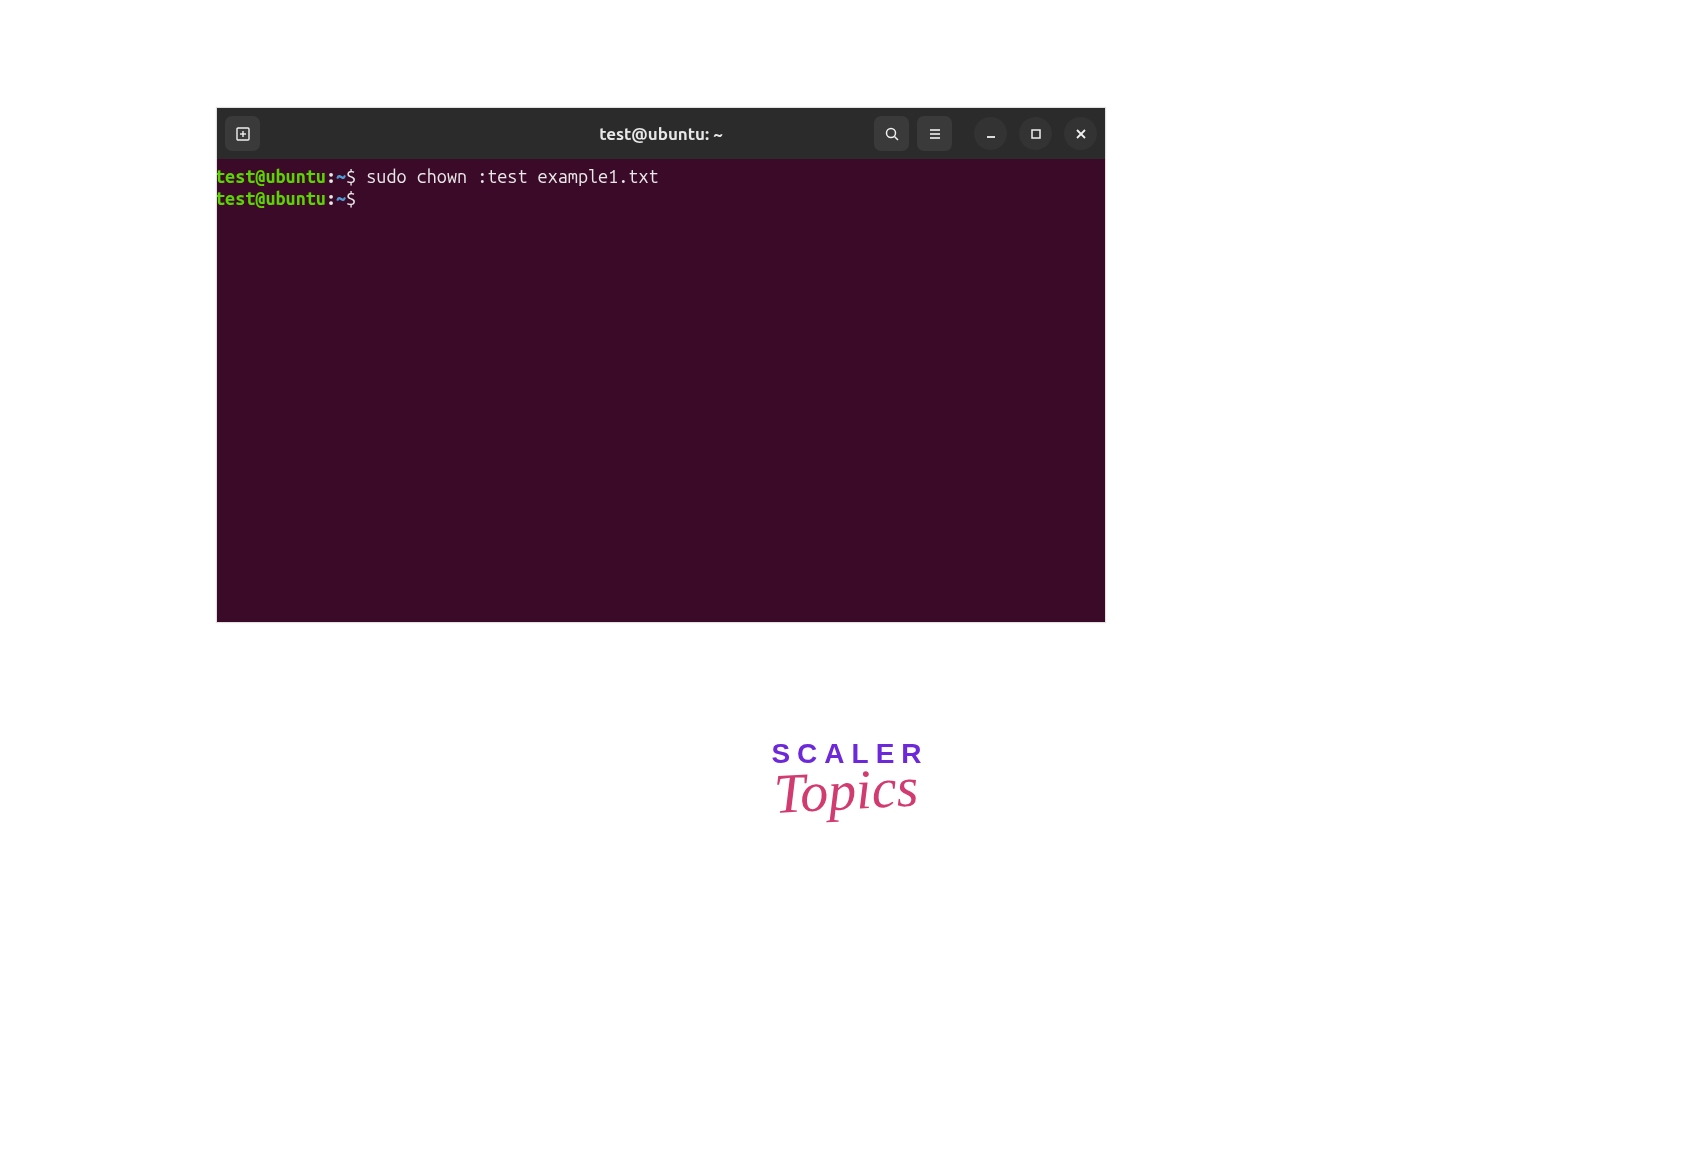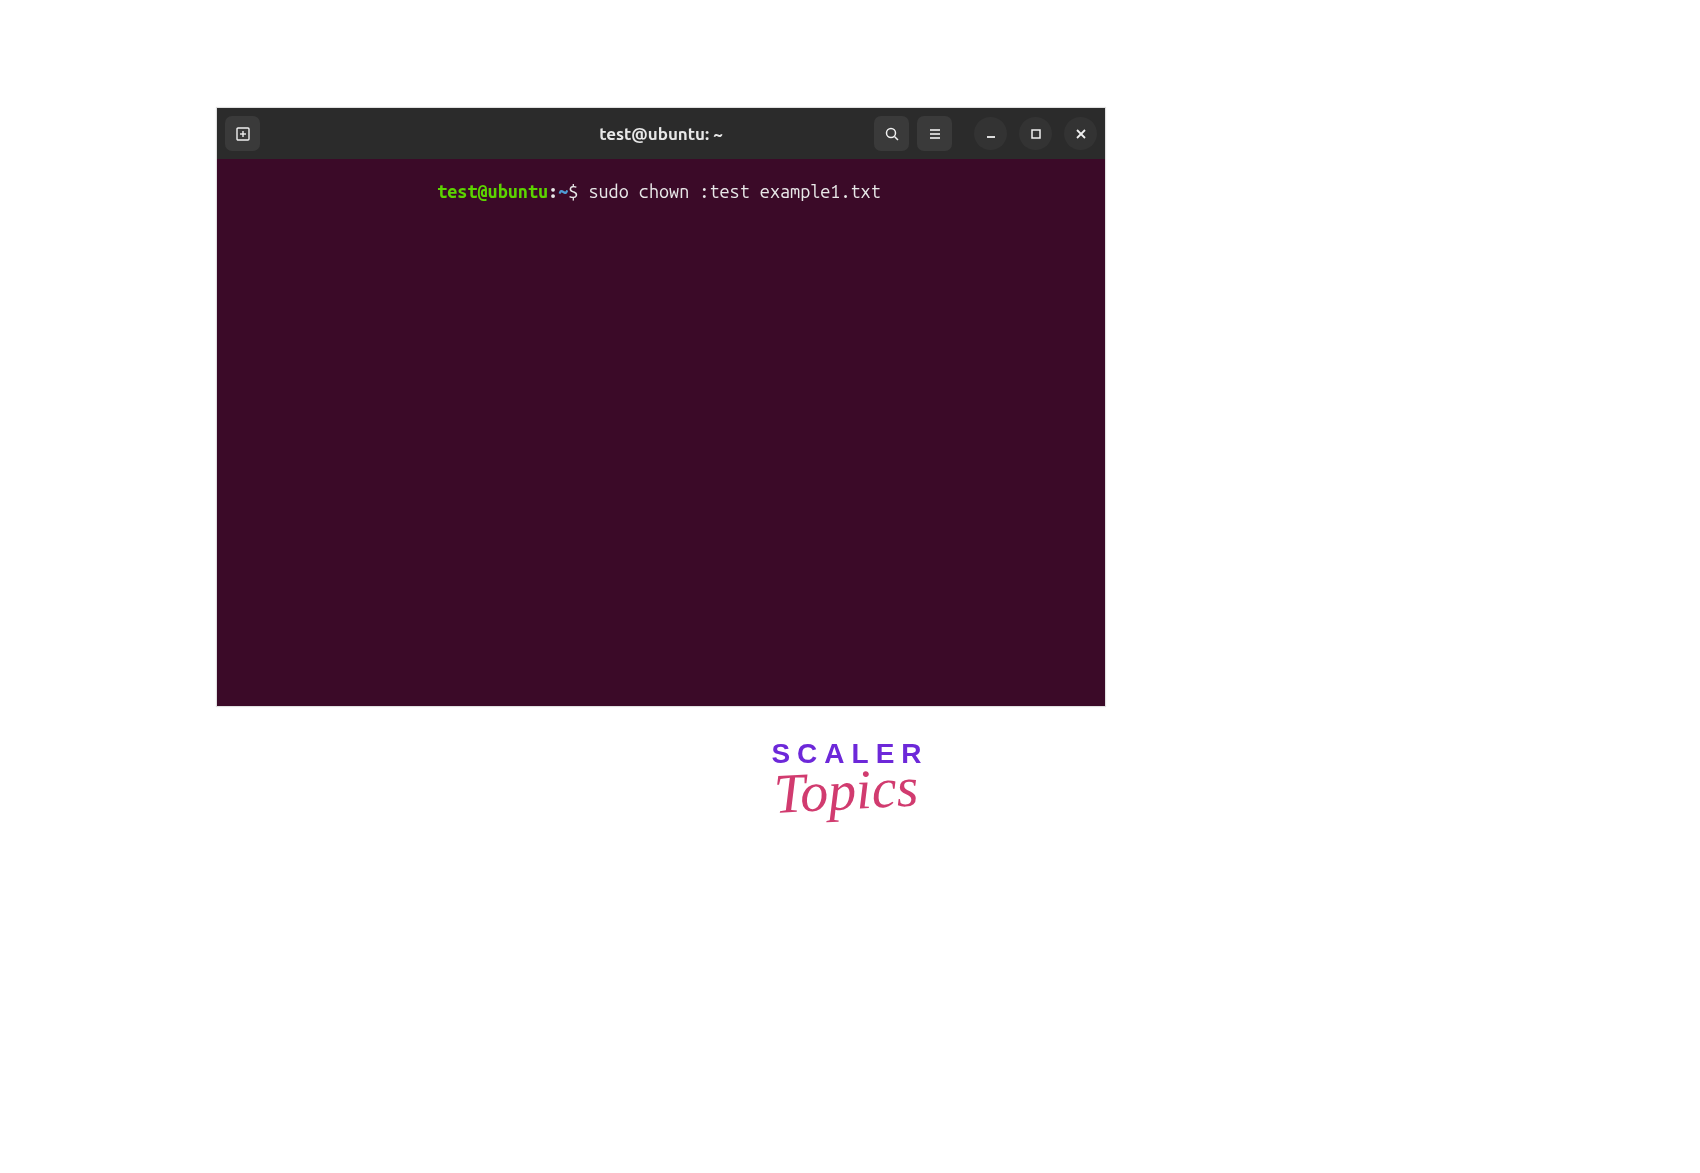--- a/index.html
+++ b/index.html
@@ -12,21 +12,21 @@
     height: 1173px;
     background: #ffffff;
     font-family: "Ubuntu Mono", "DejaVu Sans Mono", "Consolas", monospace;
     position: relative;
   }
   .terminal-window {
     position: absolute;
     left: 216px;
     top: 107px;
     width: 890px;
-    height: 600px;
+    height: 516px;
     border: 1px solid #e0e0e0;
     box-shadow: 0 0 1px rgba(0,0,0,0.1);
     display: flex;
     flex-direction: column;
   }
   .titlebar {
     height: 51px;
     background: #2b2b2b;
     display: flex;
     align-items: center;
@@ -80,27 +80,26 @@
   .window-controls {
     display: flex;
     gap: 12px;
     margin-left: 14px;
     align-items: center;
   }
 
   .terminal-body {
     flex: 1;
     background: #3b0a28;
-    padding: 21px 2px;
+    padding: 6px 2px;
     font-size: 18px;
     line-height: 22px;
     font-family: "Ubuntu Mono", "DejaVu Sans Mono", "Consolas", monospace;
     color: #e8e8e8;
     overflow: hidden;
-    text-align: center;
   }
   .prompt-user {
     color: #5cd400;
     font-weight: bold;
   }
   .prompt-colon {
     color: #e8e8e8;
     font-weight: bold;
   }
   .prompt-tilde {
@@ -188,19 +187,20 @@
             <line x1="4" y1="4" x2="12" y2="12"></line>
             <line x1="12" y1="4" x2="4" y2="12"></line>
           </svg>
         </div>
       </div>
     </div>
   </div>
 
   <div class="terminal-body">
     <div class="terminal-line"><span class="prompt-user">test@ubuntu</span><span class="prompt-colon">:</span><span class="prompt-tilde">~</span><span class="prompt-dollar">$ </span><span class="cmd">sudo chown :test example1.txt</span></div>
+    <div class="terminal-line"><span class="prompt-user">test@ubuntu</span><span class="prompt-colon">:</span><span class="prompt-tilde">~</span><span class="prompt-dollar">$ </span><span class="cmd"></span></div>
   </div>
 </div>
 
 <div class="logo">
   <div class="logo-scaler">SCALER</div>
   <div class="logo-topics">Topics</div>
 </div>
 
 </body></html>

